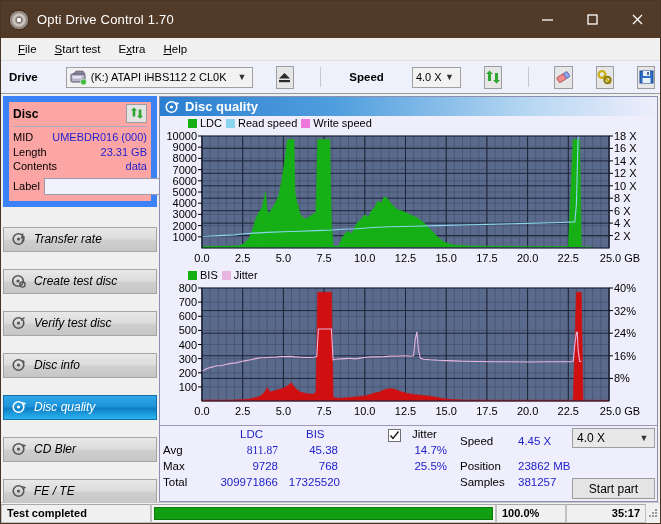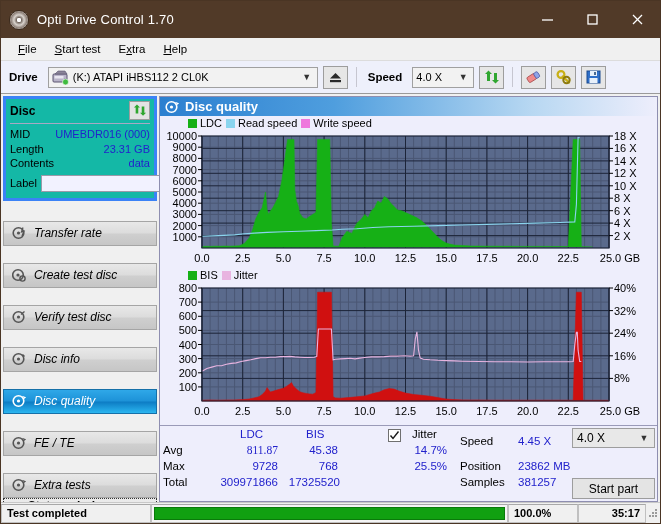--- a/index.html
+++ b/index.html
@@ -64,21 +64,21 @@
   }
   .menu-item u { text-decoration: underline; }
 
   
   #toolbar {
     height: 33px;
     background: #eef0fb;
     display: flex; align-items: center;
     border-bottom: 1px solid #9a9a9a;
     padding: 0 5px;
-    gap: 5px;
+    gap: 23px;
   }
   .tb-label { font-weight: bold; font-size: 11.5px; padding: 0 5px 0 3px; }
   .combo {
     height: 21px;
     background: #f2f2f2;
     border: 1px solid #a0a0a0;
     display: flex; align-items: center;
     font-size: 11px;
     padding: 0 2px 0 3px;
     position: relative;
@@ -106,22 +106,22 @@
 
   
   #sidebar {
     width: 158px;
     background: #f0f0f0;
     display: flex; flex-direction: column;
     padding: 0 2px 0 2px;
     flex: none;
   }
   #disc-panel {
-    border: 3px solid #3b82f6;
-    background: #14b8a6;
+    border: 6px solid #3b82f6;
+    background: #fca5a5;
     padding: 2px 4px 5px 4px;
   }
   #disc-head {
     display: flex; align-items: center; justify-content: space-between;
     border-bottom: 1px solid #a8a8c4;
     padding-bottom: 3px;
     margin-bottom: 3px;
   }
   #disc-head .t { font-weight: bold; font-size: 12px; }
   .infrow { display: flex; justify-content: space-between; line-height: 14.5px; font-size: 11px; }
@@ -228,21 +228,21 @@
   .sb-cell {
     height: 19px; display: flex; align-items: center;
     border: 1px solid #c0c0c0; border-top-color:#a8a8a8;
     background: #f0f0f0;
     padding: 0 5px;
   }
   #sb-msg { width: 150px; }
   #sb-prog { flex: 1; padding: 2px; background: #f4f4f4; }
   #sb-bar { height: 100%; background: #11a011; border: 1px solid #0a7a0a; }
   #sb-pct { width: 70px; justify-content: flex-start; }
-  #sb-time { width: 68px; justify-content: flex-end; }
+  #sb-time { width: 80px; justify-content: flex-end; }
   #sb-grip { width: 14px; display:flex; align-items:flex-end; justify-content:flex-end; padding-bottom:2px; padding-right:2px;}
 </style>
 </head>
 <body>
 
 <div id="app">
 
   <div id="titlebar">
     <div id="app-icon"></div>
     <div id="title-text">Opti Drive Control 1.70</div>
@@ -413,20 +413,30 @@
         </div>
         <div class="navitem sel">
           <span class="ico">
             <svg width="14" height="14" viewBox="0 0 14 14">
                 <circle cx="6.5" cy="7" r="5.3" fill="none" stroke="#ffffff" stroke-width="1.6"></circle>
                 <circle cx="6.5" cy="7" r="1.6" fill="#ffffff"></circle>
                 <path d="M10.5 2.5 L13 3.5 L11 5" stroke="#ffffff" stroke-width="1.2" fill="none"></path>
               </svg>
           </span>
           <span>Disc quality</span>
+        </div>
+        <div class="navitem">
+          <span class="ico">
+            <svg width="14" height="14" viewBox="0 0 14 14">
+                <circle cx="6.5" cy="7" r="5.3" fill="none" stroke="#555" stroke-width="1.6"></circle>
+                <circle cx="6.5" cy="7" r="1.6" fill="#555"></circle>
+                <path d="M10.5 2.5 L13 3.5 L11 5" stroke="#555" stroke-width="1.2" fill="none"></path>
+              </svg>
+          </span>
+          <span>CD Bler</span>
         </div>
         <div class="navitem">
           <span class="ico">
             <svg width="14" height="14" viewBox="0 0 14 14">
                 <circle cx="6.5" cy="7" r="5.3" fill="none" stroke="#555" stroke-width="1.6"></circle>
                 <circle cx="6.5" cy="7" r="1.6" fill="#555"></circle>
                 <path d="M10.5 2.5 L13 3.5 L11 5" stroke="#555" stroke-width="1.2" fill="none"></path>
               </svg>
           </span>
           <span>FE / TE</span>

